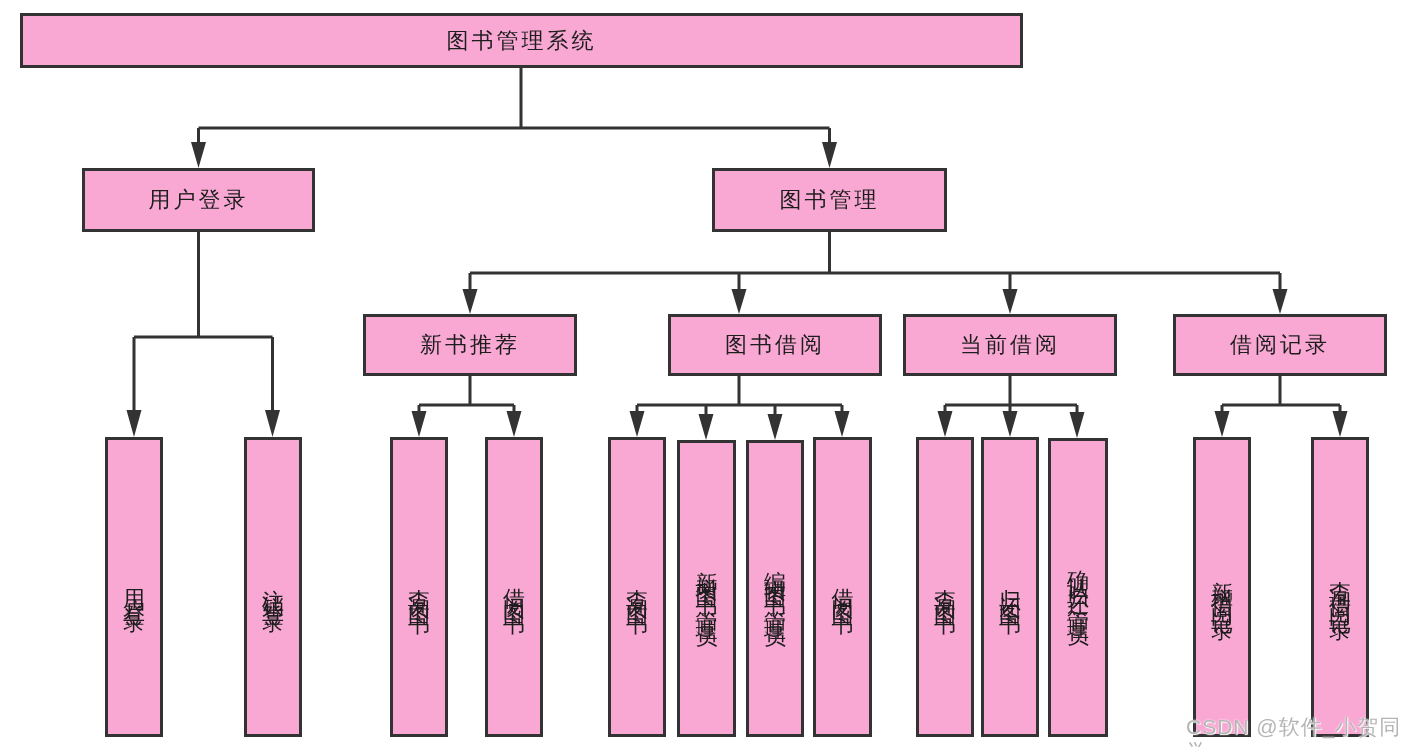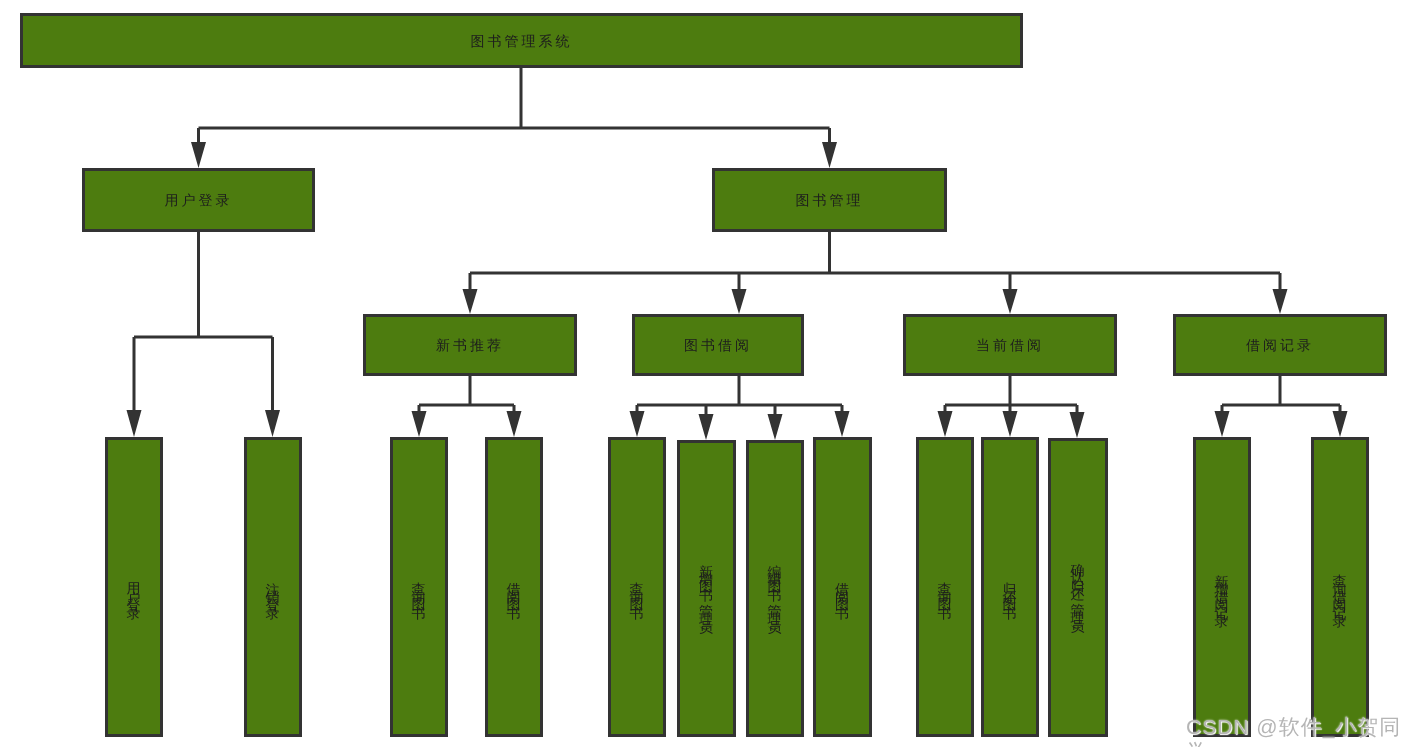--- a/index.html
+++ b/index.html
@@ -20,27 +20,27 @@
     width: 1405px;
     height: 747px;
   }
   .connectors {
     position: absolute;
     left: 0; top: 0;
   }
   .node {
     position: absolute;
     box-sizing: border-box;
-    background: #4d7c0f;
+    background: #f9a8d4;
     border: 3px solid #333333;
     display: flex;
     align-items: center;
     justify-content: center;
     color: #1d1d1d;
-    font-size: 14px;
+    font-size: 22px;
     letter-spacing: 3px;
     line-height: 1;
     white-space: nowrap;
   }
   .leaf {
     writing-mode: vertical-rl;
     text-orientation: mixed;
     letter-spacing: 8px;
     white-space: normal;
     line-height: 1;
@@ -83,21 +83,21 @@
          M945 437l-7.5-26h15Z M1010 437l-7.5-26h15Z M1077 438l-7.5-26h15Z
          M1222 437l-7.5-26h15Z M1340 437l-7.5-26h15Z"></path>
   </svg>
 
   <div class="node" style="left:20px; top:13px; width:1003px; height:55px;">图书管理系统</div>
 
   <div class="node" style="left:82px; top:168px; width:233px; height:64px;">用户登录</div>
   <div class="node" style="left:363px; top:314px; width:214px; height:62px;">新书推荐</div>
 
   <div class="node" style="left:712px; top:168px; width:235px; height:64px;">图书管理</div>
-  <div class="node" style="left:632px; top:314px; width:172px; height:62px;">图书借阅</div>
+  <div class="node" style="left:668px; top:314px; width:214px; height:62px;">图书借阅</div>
   <div class="node" style="left:903px; top:314px; width:214px; height:62px;">当前借阅</div>
   <div class="node" style="left:1173px; top:314px; width:214px; height:62px;">借阅记录</div>
 
   <div class="node leaf" style="left:105px; top:437px; width:58px; height:300px;">
     <span>用户登录</span>
   </div>
   <div class="node leaf" style="left:244px; top:437px; width:58px; height:300px;">
     <span>注销登录</span>
   </div>
 

